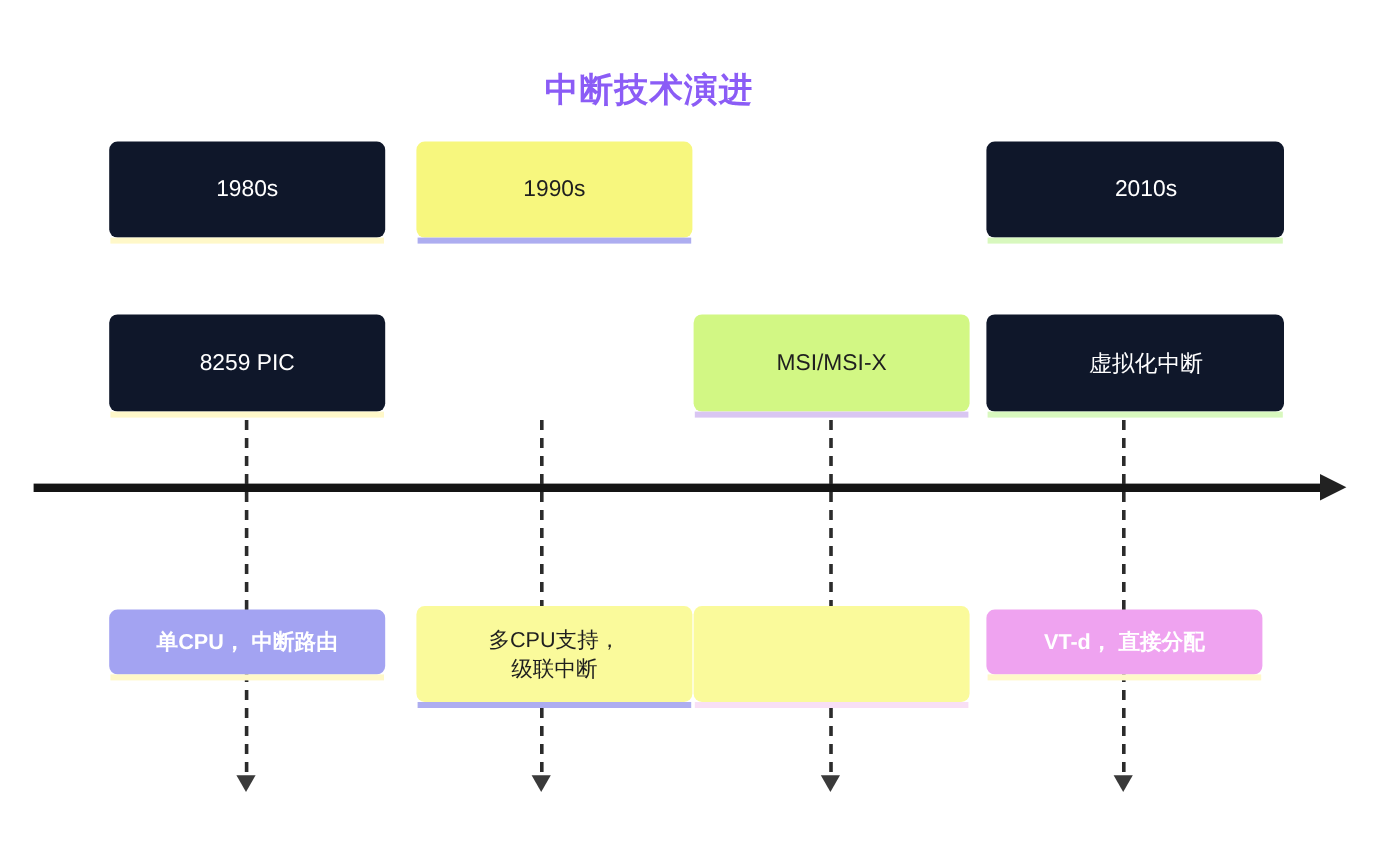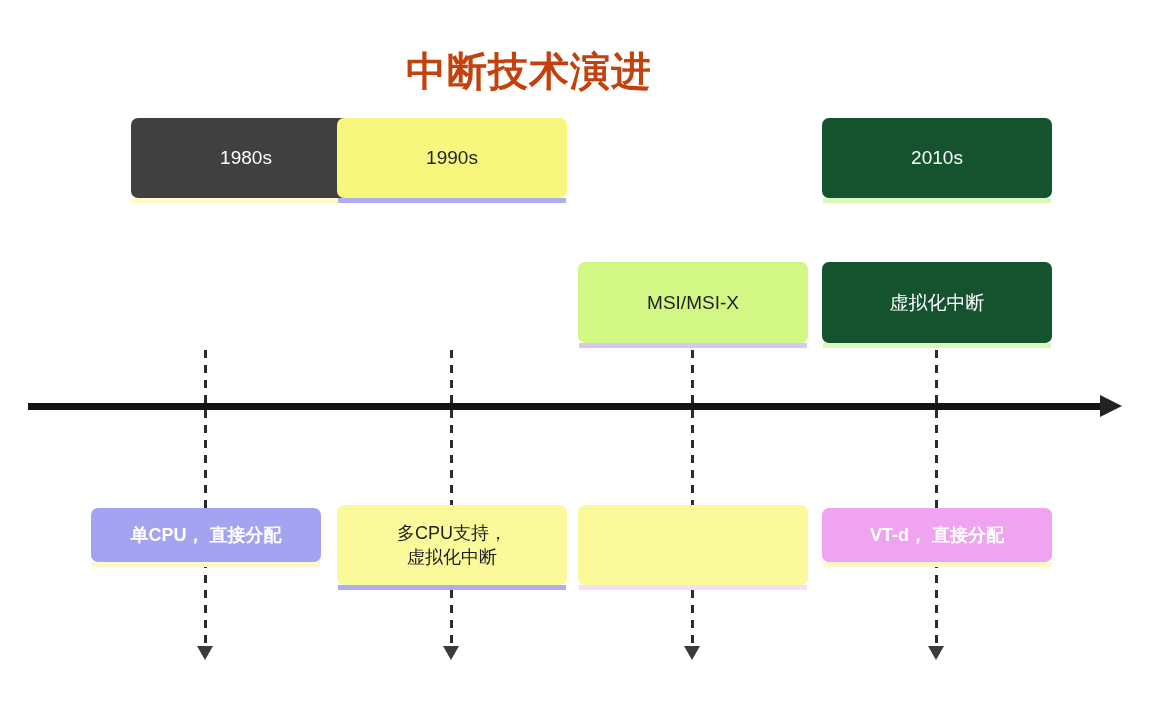--- a/index.html
+++ b/index.html
@@ -2,38 +2,38 @@
 <html><head>
 <meta charset="utf-8">
 <style>
   html,body{margin:0;padding:0;background:#ffffff;}
   .canvas{
     position:relative;width:1160px;height:705px;background:#ffffff;overflow:hidden;
     font-family:"Liberation Sans","DejaVu Sans",sans-serif;
   }
   .title{
     position:absolute;top:44px;left:529px;transform:translateX(-50%);
-    margin:0;font-size:40px;font-weight:bold;color:#c2410c;white-space:nowrap;letter-spacing:1px;
+    margin:12px;font-size:28px;font-weight:bold;color:#8b5cf6;white-space:nowrap;letter-spacing:1px;
   }
   
   .box{
     position:absolute;width:230px;border-radius:7px;z-index:2;
     display:flex;align-items:center;justify-content:center;text-align:center;
   }
   .strip{position:absolute;left:1px;right:1px;top:100%;height:5px;}
-  .col1{left:91px}.col2{left:337px}.col3{left:578px}.col4{left:822px}
+  .col1{left:91px}.col2{left:347px}.col3{left:578px}.col4{left:822px}
   .row-era{top:118px;height:80px}
   .row-tech{top:262px;height:81px}
   .desc-short{top:508px;height:54px}
   .desc-tall{top:505px;height:80px}
 
-  .bg-purple {background:#404040;color:#ffffff;margin-left:40px;}
+  .bg-purple {background:#0f172a;color:#ffffff;}
   .bg-yellow {background:#F7F77E;color:#1f1f1f;}
   .bg-green  {background:#D2F784;color:#1f1f1f;}
-  .bg-violet {background:#14532d;color:#ffffff;}
+  .bg-violet {background:#0f172a;color:#ffffff;padding-left:18px;}
   .bg-lpurple{background:#A3A3F2;color:#ffffff;font-weight:bold;}
   .bg-lyellow{background:#FAFA9B;color:#1f1f1f;}
   .bg-pink   {background:#EFA3F0;color:#ffffff;font-weight:bold;}
 
   .strip-cream{background:#FFF8C9}
   .strip-peri {background:#ADADF0}
   .strip-lav  {background:#D9C6F2}
   .strip-pink {background:#F8DFF5}
   .strip-green{background:#D8F8BE}
 
@@ -90,36 +90,40 @@
   </div>
   <div class="box col2 row-era bg-yellow">
     <span class="label">1990s</span>
     <div class="strip strip-peri"></div>
   </div>
   <div class="box col4 row-era bg-violet">
     <span class="label">2010s</span>
     <div class="strip strip-green"></div>
   </div>
 
+  <div class="box col1 row-tech bg-purple">
+    <span class="label">8259 PIC</span>
+    <div class="strip strip-cream"></div>
+  </div>
   <div class="box col3 row-tech bg-green">
     <span class="label">MSI/MSI-X</span>
     <div class="strip strip-lav"></div>
   </div>
   <div class="box col4 row-tech bg-violet">
     <span class="label">虚拟化中断</span>
     <div class="strip strip-green"></div>
   </div>
 
   <div class="box col1 desc-short bg-lpurple">
-    <span class="desc-label">单CPU， 直接分配</span>
+    <span class="desc-label">单CPU， 中断路由</span>
     <div class="strip strip-cream"></div>
   </div>
   <div class="box col2 desc-tall bg-lyellow">
     <span class="desc-label">多CPU支持，
-虚拟化中断</span>
+级联中断</span>
     <div class="strip strip-peri"></div>
   </div>
   <div class="box col3 desc-tall bg-lyellow">
     <div class="strip strip-pink"></div>
   </div>
   <div class="box col4 desc-short bg-pink">
     <span class="desc-label">VT-d， 直接分配</span>
     <div class="strip strip-cream"></div>
   </div>
 

